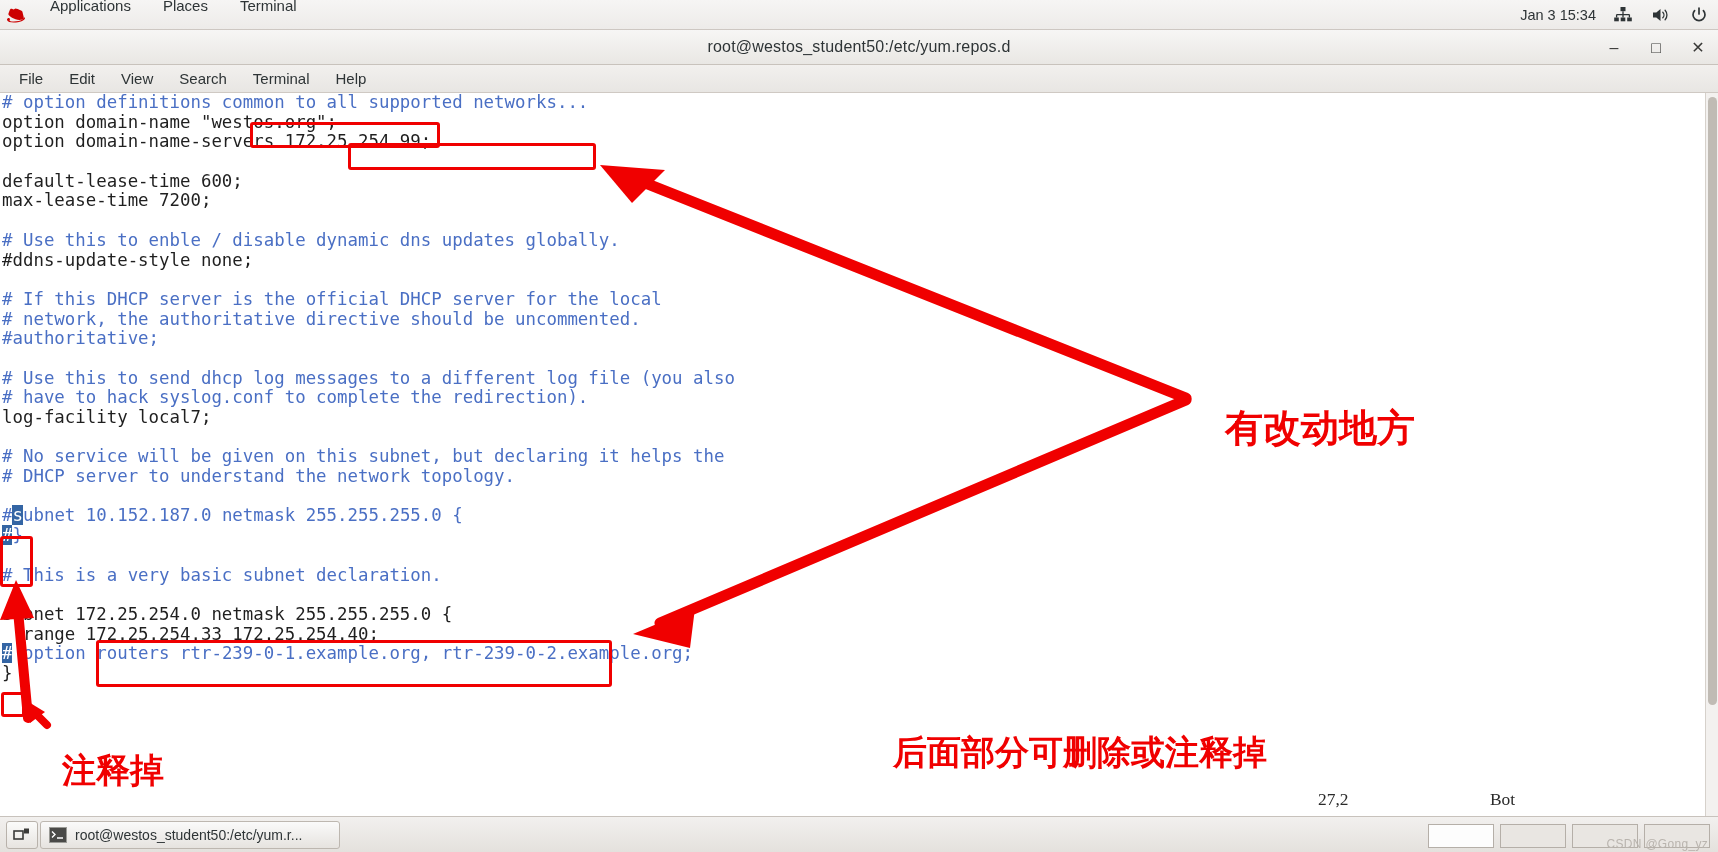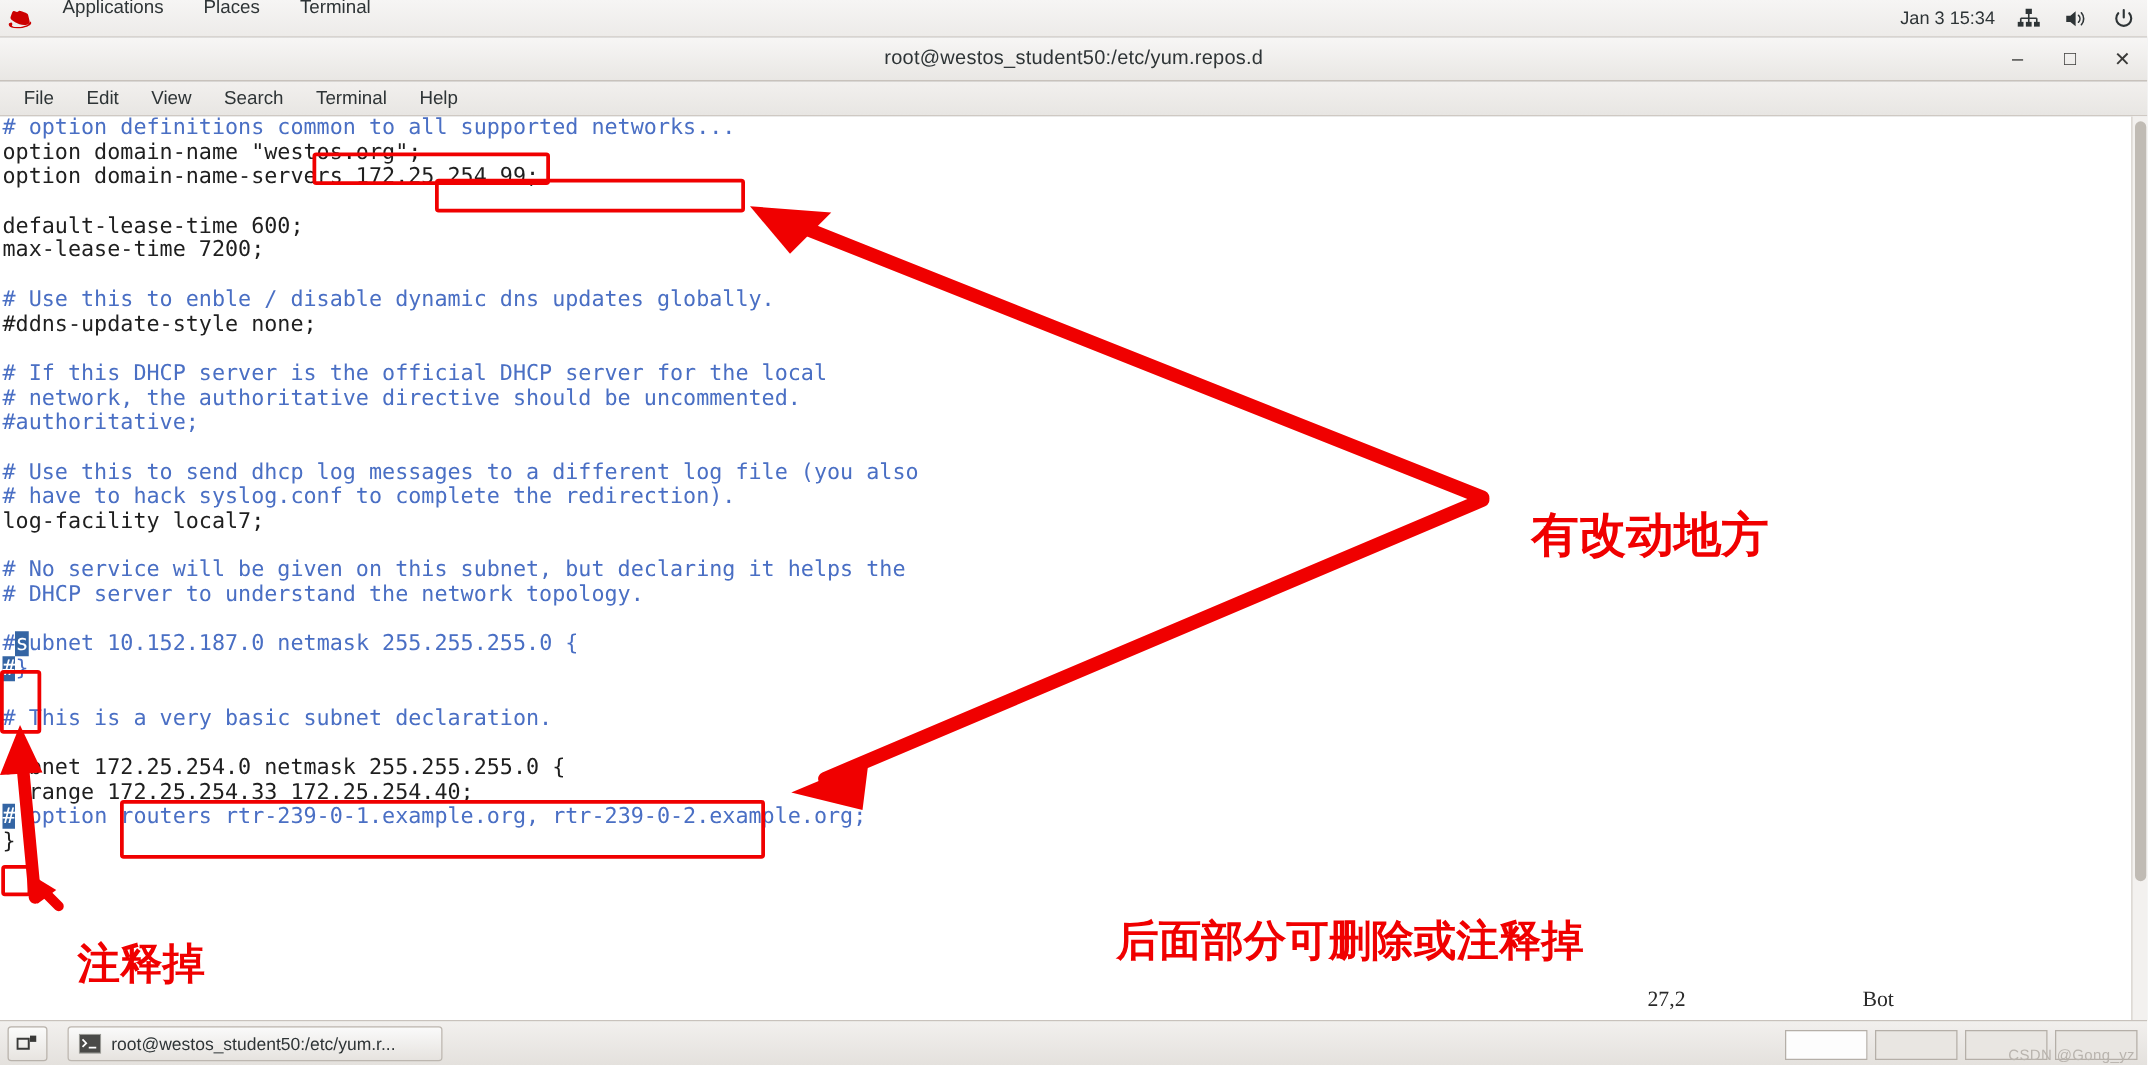--- a/index.html
+++ b/index.html
@@ -21,21 +21,21 @@
   .tp-left{ display:flex; align-items:center; gap:0px; }
   .rh-logo{ width:34px; height:30px; display:flex; align-items:center; justify-content:center; }
   .tp-item{ padding:0 16px; height:48px; line-height:30px; cursor:default; white-space:nowrap; }
   .tp-right{ position:absolute; right:8px; top:0; height:30px; display:flex; align-items:center; gap:16px; }
   .tp-clock{ font-size:14.5px; color:#2e3436; white-space:nowrap; }
   .tp-ico{ width:22px; height:22px; display:flex; align-items:center; justify-content:center; }
 
   
   .term-win{
     position:absolute; left:0; top:30px; width:1718px; height:786px;
-    background:#a3a3a3;
+    background:#c4b5fd;
   }
   .title-bar{
     position:relative; height:35px; width:100%;
     background:linear-gradient(#f7f6f5,#e9e7e4);
     border-bottom:1px solid #c8c2bc;
     display:flex; align-items:center; justify-content:center;
   }
   .title-text{ font-size:16px; color:#2e3436; letter-spacing:.2px; }
   .win-btns{ position:absolute; right:10px; top:0; height:35px; display:flex; align-items:center; gap:22px; }
   .win-btn{ width:20px; height:20px; display:flex; align-items:center; justify-content:center; color:#3a3a38; font-size:16px; cursor:pointer; }
@@ -87,21 +87,21 @@
     font-size:17.4px; color:#2a2a2a;
   }
   .st-pos{ position:absolute; left:1318px; top:3px; }
   .st-bot{ position:absolute; left:1490px; top:3px; }
 
   
   .taskbar{
     position:absolute; left:0; bottom:0; width:1718px; height:36px;
     background:linear-gradient(#f2f0ee,#e4e1dd);
     border-top:1px solid #c8c2bc;
-    display:flex; align-items:center; padding:0 6px; gap:16px;
+    display:flex; align-items:center; padding:0 6px; gap:2px;
   }
   .tb-showdesk{
     width:32px; height:28px; border:1px solid #b8b2ab; border-radius:3px;
     background:linear-gradient(#fbfbfa,#e7e4e0);
     display:flex; align-items:center; justify-content:center; cursor:pointer;
   }
   .tb-task{
     height:28px; min-width:300px; max-width:320px;
     border:1px solid #bdb7b0; border-radius:3px;
     background:linear-gradient(#fafafa,#e6e3df);

